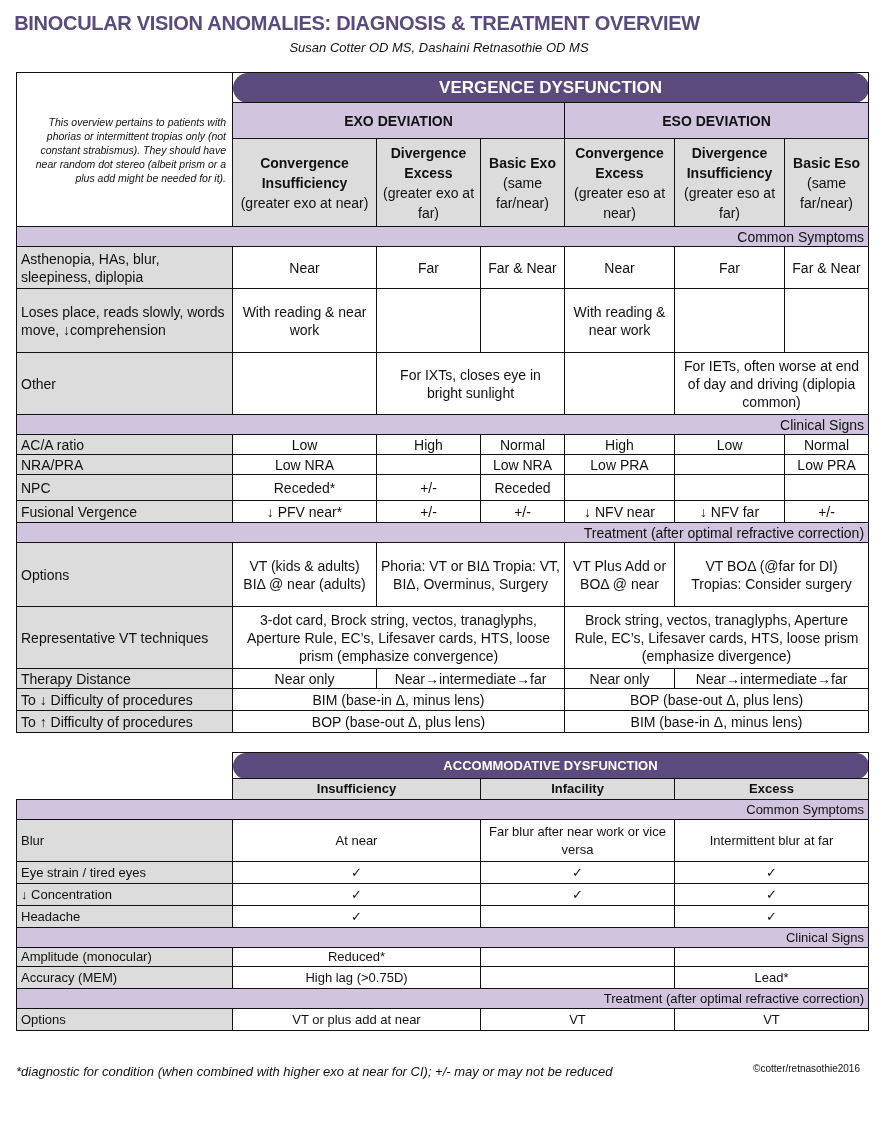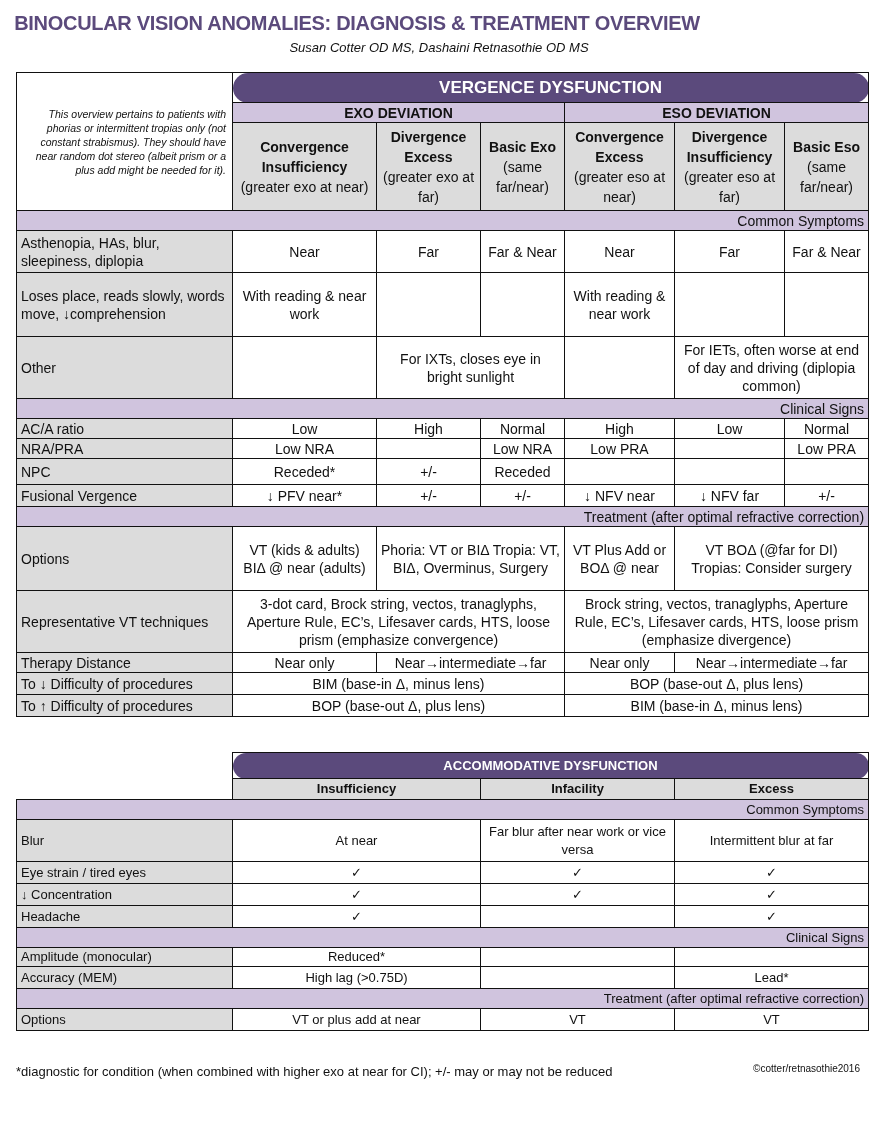--- a/index.html
+++ b/index.html
@@ -9,21 +9,21 @@
   table { border-collapse:collapse; position:absolute; table-layout:fixed; }
   td { border:1.5px solid #111; padding:0 4px; font-size:14px; line-height:18px; vertical-align:middle; text-align:center; }
   .purple { background:#5b4a7c; color:#fff; font-weight:bold; font-size:17px; text-align:center;border-radius:15px; }
   .lav { background:#d0c4de; font-weight:bold; font-size:14px; }
   .sect { background:#d0c4de; font-weight:normal; text-align:right; font-size:14px;margin-top:46px; }
   .lbl { background:#dcdcdc; text-align:left; font-size:14px; }
   .hdr { background:#dcdcdc; font-weight:bold; font-size:14px; line-height:20px; }
   .note { font-style:italic; font-size:10.5px; line-height:14px; text-align:right; padding:0 6px 0 4px; background:#fff;margin-left:23px; }
   .blank { border:none; background:transparent; }
   .check { font-size:13px; }
-  .footnote { position:absolute; left:16px; top:1064px; font-size:13px; }
+  .footnote { position:absolute; left:16px; top:1064px; font-size:13px;font-style:italic; }
   .copy { position:absolute; right:18px; top:1063px; font-size:10px; }
   #vt { left:16px; top:72px; width:852px; }
   #at { left:16px; top:752px; width:852px; }
   .acc td { font-size:13px; }
 </style>
 </head>
 <body>
 
 <div class="title">BINOCULAR VISION ANOMALIES: DIAGNOSIS &amp; TREATMENT OVERVIEW</div>
 <div class="authors">Susan Cotter OD MS, Dashaini Retnasothie OD MS</div>
@@ -36,21 +36,21 @@
       <col style="width:84px">
       <col style="width:110px">
       <col style="width:110px">
       <col style="width:84px">
     </colgroup>
   <tbody>
       <tr style="height:30px">
     <td rowspan="3" class="note">This overview pertains to patients with phorias or intermittent tropias only (not constant strabismus). They should have near random dot stereo (albeit prism or a plus add might be needed for it).</td>
     <td colspan="6" class="purple">VERGENCE DYSFUNCTION</td>
   </tr>
-  <tr style="height:20px">
+  <tr style="height:36px">
     <td colspan="3" class="lav">EXO DEVIATION</td>
     <td colspan="3" class="lav">ESO DEVIATION</td>
   </tr>
   <tr style="height:88px">
     <td class="hdr"><span>Convergence Insufficiency</span><br><span style="font-weight:normal">(greater exo at near)</span></td>
     <td class="hdr"><span>Divergence Excess</span><br><span style="font-weight:normal">(greater exo at far)</span></td>
     <td class="hdr"><span>Basic Exo</span><br><span style="font-weight:normal">(same far/near)</span></td>
     <td class="hdr"><span>Convergence Excess</span><br><span style="font-weight:normal">(greater eso at near)</span></td>
     <td class="hdr"><span>Divergence Insufficiency</span><br><span style="font-weight:normal">(greater eso at far)</span></td>
     <td class="hdr"><span>Basic Eso</span><br><span style="font-weight:normal">(same far/near)</span></td>

